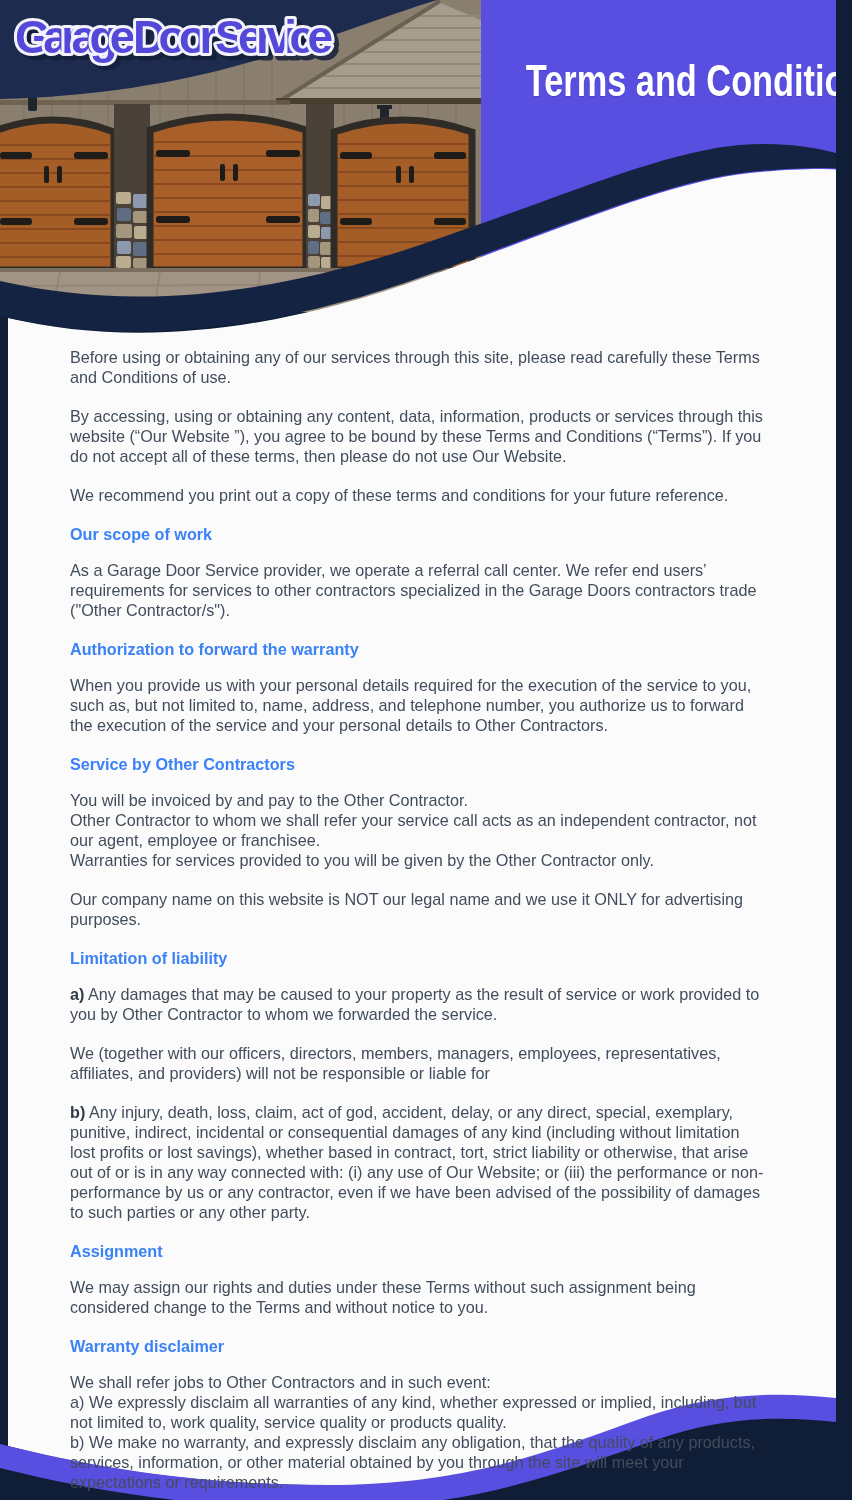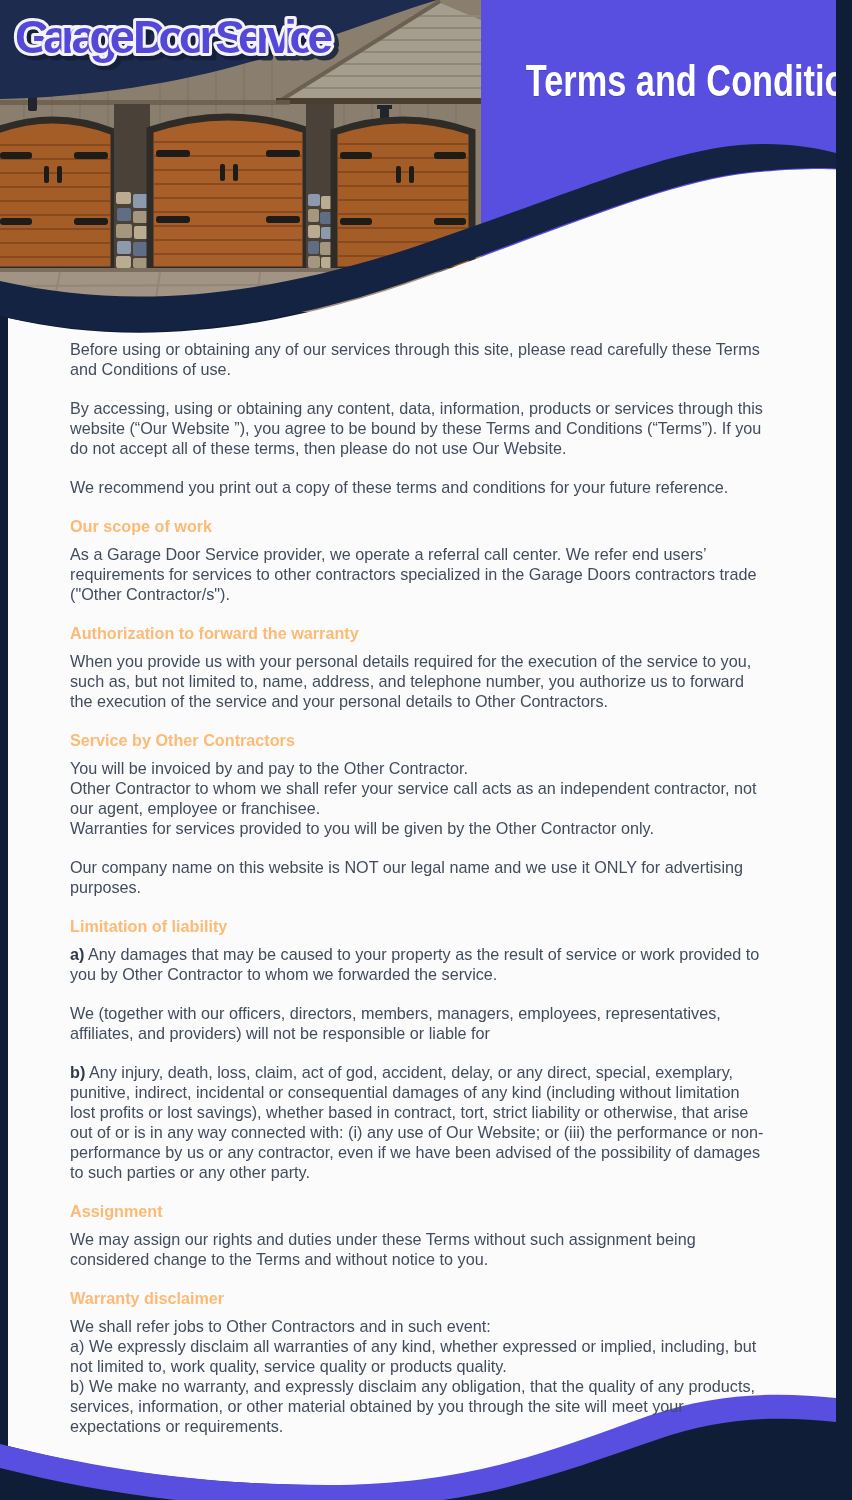--- a/index.html
+++ b/index.html
@@ -11,22 +11,22 @@
   .title {
     position:absolute; left:486px; top:56px; width:362px;
     text-align:center; color:#ffffff; font-weight:bold; font-size:44px;
     transform:scaleX(.78); transform-origin:center; white-space:nowrap;
     text-shadow:0 1px 0 rgba(30,30,80,.25);
   }
   .terms {
     position:absolute; left:70px; top:331px; width:695px;
     font-size:16.2px; line-height:20px; color:#424d5c;
   }
-  .para { margin:8px 0 19px 0; }
-  .heading { font-weight:bold; color:#fdba74; }
+  .para { margin:16px 0 19px 0; }
+  .heading { font-weight:bold; color:#3b82f6; }
   .item-label { font-weight:bold; color:#313b48; }
 </style>
 </head>
 <body>
 
 <div class="page">
 
   <svg class="bg" width="852" height="1500" viewBox="0 0 852 1500">
 
     <rect x="0" y="0" width="852" height="1500" fill="#0f1d36"></rect>

